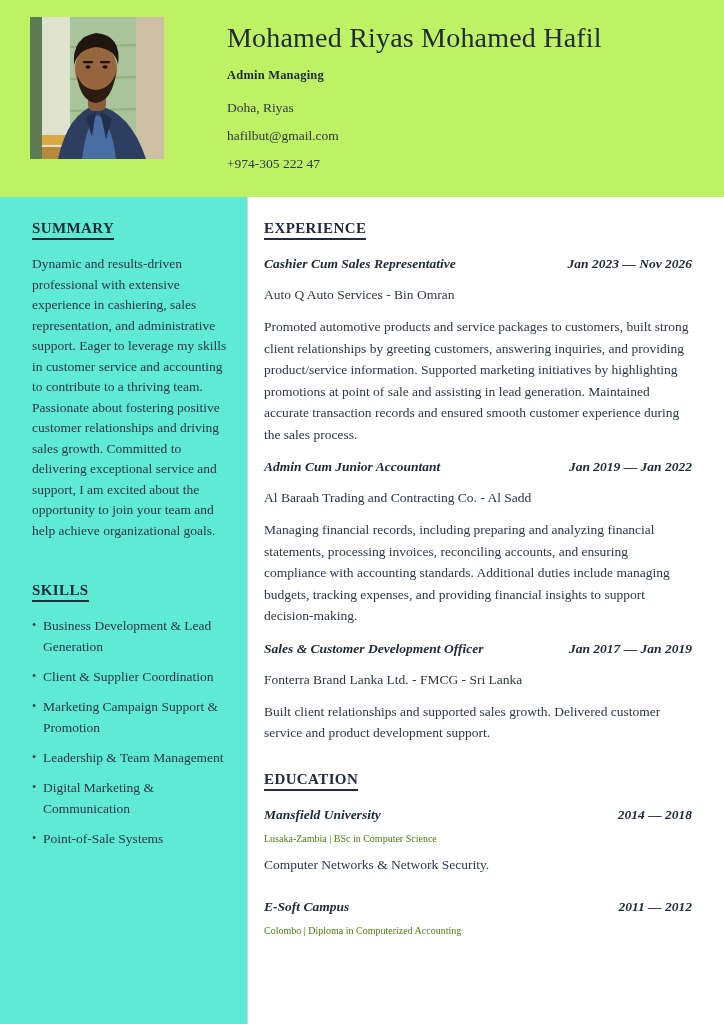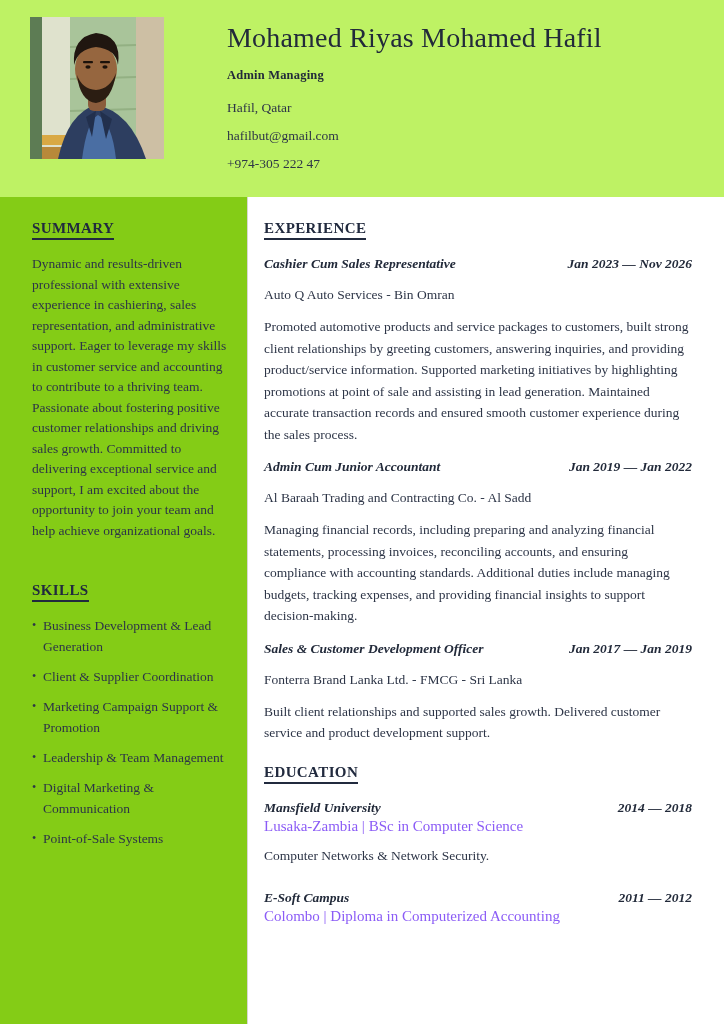--- a/index.html
+++ b/index.html
@@ -26,21 +26,21 @@
   .role-title {
     font-size:12.5px; font-weight:bold; color:#222a3a; margin-top:14px;
     letter-spacing:0.2px;
   }
   .contact-line { font-size:13.5px; color:#2d3547; margin-top:13px; line-height:1.1; }
   .contact-line.first { margin-top:18px; }
 
   
   .columns { display:flex; height:827px; }
   .col-left {
-    width:248px; background:#84cc16; border-right:1px solid #d9d6d3;
+    width:248px; background:#5eead4; border-right:1px solid #d9d6d3;
     padding:22px 13px 0 32px;
   }
   .col-right { flex:1; padding:22px 32px 0 16px; }
 
   .section-h {
     display:inline-block; font-size:15px; font-weight:bold; color:#212a3e;
     letter-spacing:0.4px; border-bottom:2px solid #212a3e; padding-bottom:1px;
     line-height:1.2;
   }
   
@@ -59,22 +59,22 @@
 
   
   .job-head { display:flex; justify-content:space-between; align-items:baseline; margin-top:16px; }
   .job-title-txt, .job-dates {
     font-size:13.5px; font-weight:bold; font-style:italic; color:#222a3a;
   }
   .job-dates { white-space:nowrap; padding-left:12px; }
   .company { font-size:13.5px; margin-top:15px; color:#2d3547; }
   .desc { font-size:13.5px; line-height:21.5px; margin-top:13px; color:#2d3547; }
   .job + .job .job-head, .edu + .edu .job-head { margin-top:14px; }
-  .education-h { display:inline-block; margin-top:19px; }
-  .edu-detail { font-size:15px; margin-top:2px; color:#8b5cf6; }
+  .education-h { display:inline-block; margin-top:26px; }
+  .edu-detail { font-size:10px; margin-top:10px; color:#4d7c0f; }
   .edu-extra { font-size:13.5px; margin-top:13px; color:#2d3547; }
 </style>
 </head>
 <body>
 
 <div class="page">
 
   <div class="header">
     <span class="photo">
       <svg width="134" height="142" viewBox="0 0 134 142">
@@ -108,21 +108,21 @@
         <ellipse cx="58" cy="50" rx="2.6" ry="1.8" fill="#1c120b"></ellipse>
         <ellipse cx="75" cy="50" rx="2.6" ry="1.8" fill="#1c120b"></ellipse>
 
         <rect x="53" y="44" width="10" height="2.2" rx="1" fill="#1c120b"></rect>
         <rect x="70" y="44" width="10" height="2.2" rx="1" fill="#1c120b"></rect>
       </svg>
     </span>
     <div class="header-info">
       <div class="name">Mohamed Riyas Mohamed Hafil</div>
       <div class="role-title">Admin Managing</div>
-      <div class="contact-line first">Hafil, Qatar</div>
+      <div class="contact-line first">Doha, Riyas</div>
       <div class="contact-line">hafilbut@gmail.com</div>
       <div class="contact-line">+974-305 222 47</div>
     </div>
   </div>
 
   <div class="columns">
 
     <div class="col-left">
       <span class="section-h">SUMMARY</span>
       <p class="summary-text">Dynamic and results-driven professional with extensive experience in cashiering, sales representation, and administrative support. Eager to leverage my skills in customer service and accounting to contribute to a thriving team. Passionate about fostering positive customer relationships and driving sales growth. Committed to delivering exceptional service and support, I am excited about the opportunity to join your team and help achieve organizational goals.</p>

